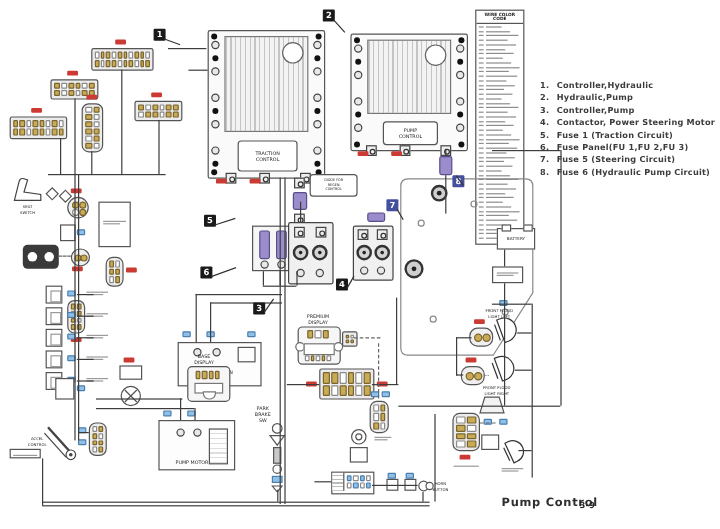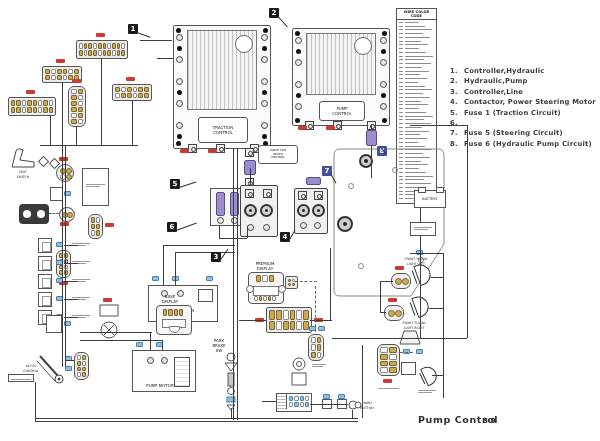--- a/index.html
+++ b/index.html
@@ -416,32 +416,33 @@
       <div class="legend-row">
         <div class="legend-num">1.</div>
         <div class="legend-label">Controller,Hydraulic</div>
       </div>
       <div class="legend-row">
         <div class="legend-num">2.</div>
         <div class="legend-label">Hydraulic,Pump</div>
       </div>
       <div class="legend-row">
         <div class="legend-num">3.</div>
-        <div class="legend-label">Controller,Line</div>
+        <div class="legend-label">Controller,Pump</div>
       </div>
       <div class="legend-row">
         <div class="legend-num">4.</div>
         <div class="legend-label">Contactor, Power Steering Motor</div>
       </div>
       <div class="legend-row">
         <div class="legend-num">5.</div>
         <div class="legend-label">Fuse 1 (Traction Circuit)</div>
       </div>
       <div class="legend-row">
         <div class="legend-num">6.</div>
+        <div class="legend-label">Fuse Panel(FU 1,FU 2,FU 3)</div>
       </div>
       <div class="legend-row">
         <div class="legend-num">7.</div>
         <div class="legend-label">Fuse 5 (Steering Circuit)</div>
       </div>
       <div class="legend-row">
         <div class="legend-num">8.</div>
         <div class="legend-label">Fuse 6 (Hydraulic Pump Circuit)</div>
       </div>
     </div>

